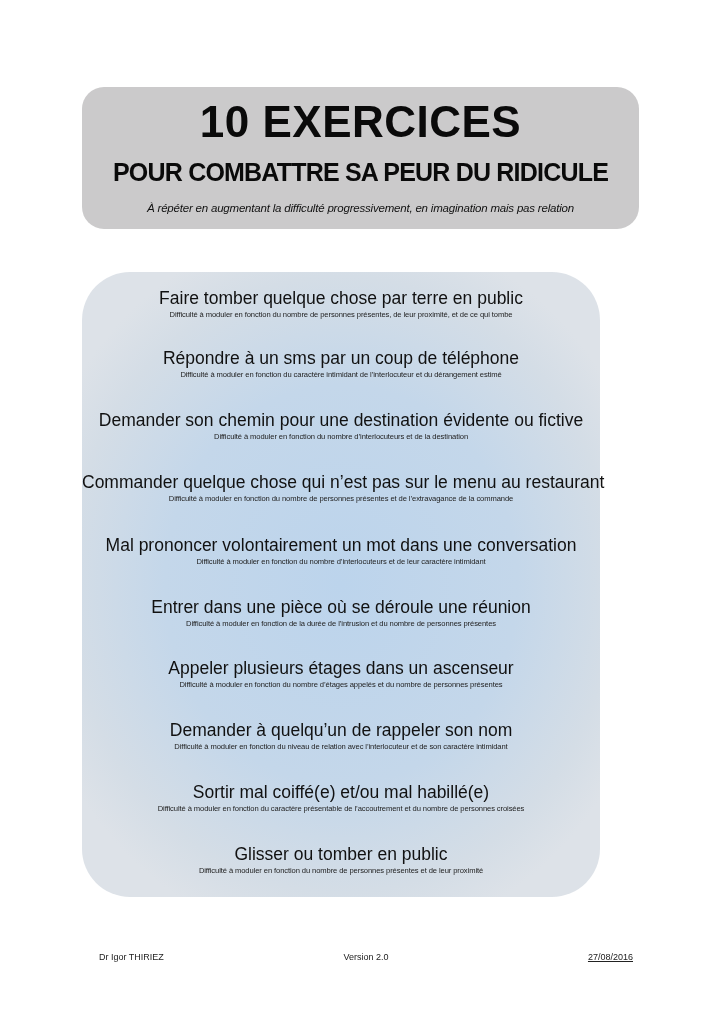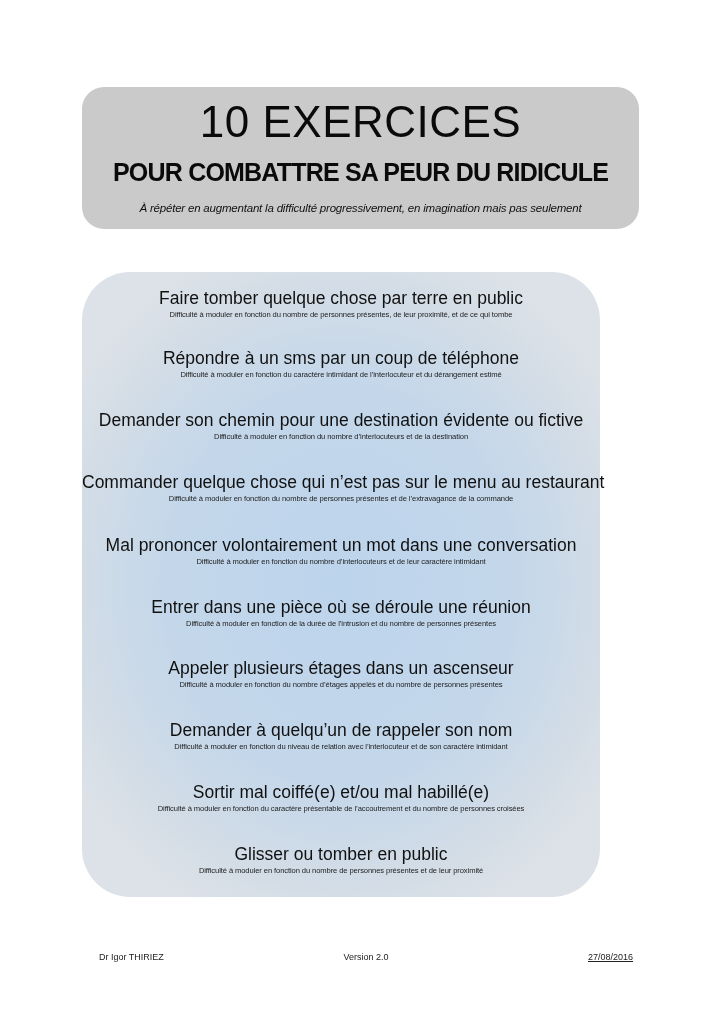--- a/index.html
+++ b/index.html
@@ -6,21 +6,21 @@
   body {
     width: 723px; height: 1023px; background: #ffffff; position: relative; overflow: hidden;
     font-family: "Liberation Sans", "DejaVu Sans", sans-serif; color: #111;
   }
   .header-box {
     position: absolute; left: 82px; top: 87px; width: 557px; height: 142px;
     background: #cbcacb; border-radius: 22px; text-align: center;
   }
   .title {
     position: absolute; left: 0; right: 0; top: 10px;
-    font-size: 44px; font-weight: normal; letter-spacing: 0.5px; line-height: 50px; color: #0a0a0a;
+    font-size: 44px; font-weight: bold; letter-spacing: 0.5px; line-height: 50px; color: #0a0a0a;
   }
   .subtitle {
     position: absolute; left: 0; right: 0; top: 70px;
     font-size: 25px; font-weight: bold; line-height: 30px; letter-spacing: -0.8px; color: #0a0a0a;
   }
   .tagline {
     position: absolute; left: 0; right: 0; top: 113px;
     font-size: 11.5px; font-style: italic; line-height: 16px; letter-spacing: -0.2px; color: #111;
   }
   .panel {
@@ -43,21 +43,21 @@
   .footer-author { left: 90px; }
   .footer-version { left: 0; right: 0; text-align: center; }
   .footer-date { right: 90px; text-decoration: underline; }
 </style>
 </head>
 <body>
 
 <div class="header-box">
   <div class="title">10 EXERCICES</div>
   <div class="subtitle">POUR COMBATTRE SA PEUR DU RIDICULE</div>
-  <div class="tagline">À répéter en augmentant la difficulté progressivement, en imagination mais pas seulement</div>
+  <div class="tagline">À répéter en augmentant la difficulté progressivement, en imagination mais pas relation</div>
 </div>
 
 <div class="panel">
   <div class="exercise" style="top:15px">
     <div class="ex-title">Faire tomber quelque chose par terre en public</div>
     <div class="ex-desc">Difficulté à moduler en fonction du nombre de personnes présentes, de leur proximité, et de ce qui tombe</div>
   </div>
   <div class="exercise" style="top:75px">
     <div class="ex-title">Répondre à un sms par un coup de téléphone</div>
     <div class="ex-desc">Difficulté à moduler en fonction du caractère intimidant de l’interlocuteur et du dérangement estimé</div>

